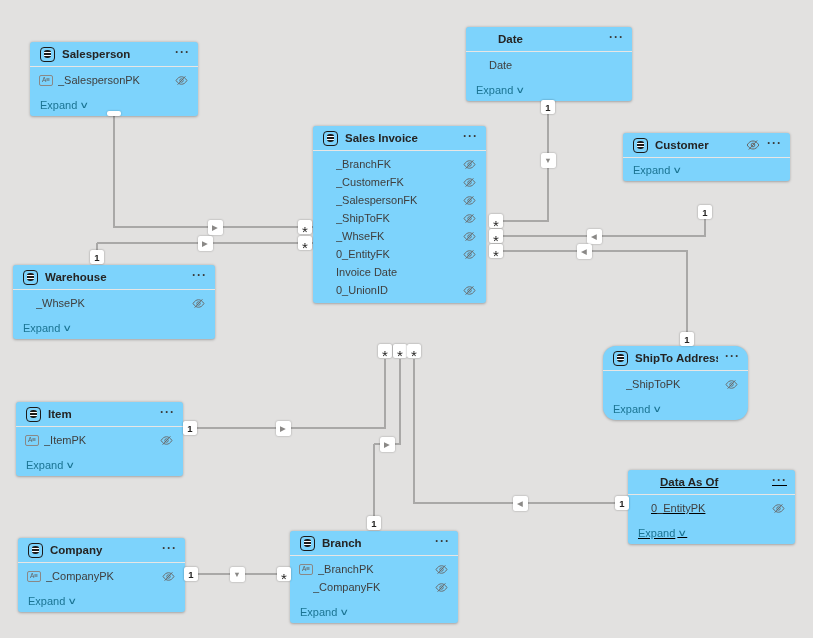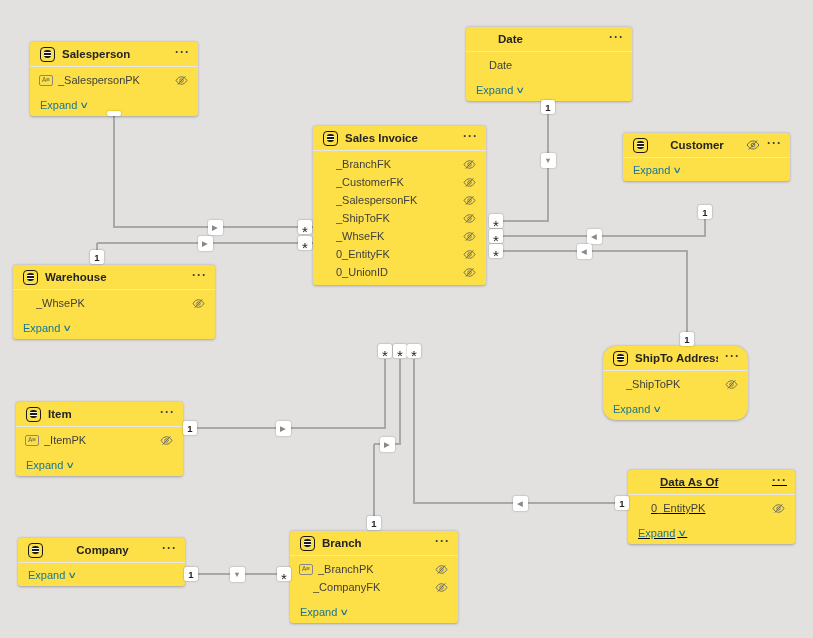--- a/index.html
+++ b/index.html
@@ -22,21 +22,21 @@
   .card-label.many span{transform:translateY(3.5px);}
   .card-label.notch{height:5px;box-shadow:0 0 2px rgba(0,0,0,.3);}
   
   .arrow-box{
     position:absolute;width:15px;height:15px;background:#fff;border-radius:2px;
     box-shadow:0 0 2px rgba(0,0,0,.35);display:flex;align-items:center;justify-content:center;
     color:#8a8886;font-size:7.5px;z-index:3;
   }
   
   .table-card{
-    position:absolute;background:#fde047;border-radius:3px;z-index:2;
+    position:absolute;background:#7dd3fc;border-radius:3px;z-index:2;
     box-shadow:0 0.8px 2.5px rgba(0,0,0,.28);
   }
   .card-header{
     height:24px;display:flex;align-items:center;gap:7px;padding:0 8px 0 10px;
     border-bottom:1px solid #e8e6e4;
   }
   .db-icon{
     width:15px;height:15px;flex:0 0 15px;border:1.5px solid #1b1a19;border-radius:4px;
     box-sizing:border-box;display:flex;align-items:center;justify-content:center;
   }
@@ -279,32 +279,36 @@
           <span class="row-eye">
             <svg width="13" height="13" viewBox="0 0 16 16">
               <path d="M1.3 8 C3.3 4.8 5.5 3.4 8 3.4 C10.5 3.4 12.7 4.8 14.7 8 C12.7 11.2 10.5 12.6 8 12.6 C5.5 12.6 3.3 11.2 1.3 8 Z" fill="none" stroke="#666463" stroke-width="1.1"></path>
               <circle cx="8" cy="8" r="2.1" fill="none" stroke="#666463" stroke-width="1.1"></circle>
               <line x1="3.2" y1="13.2" x2="12.8" y2="2.8" stroke="#666463" stroke-width="1.1"></line>
             </svg>
           </span>
         </div>
         <div class="field-row">
           <span class="type-spacer"></span>
+          <span class="field-name">Invoice Date</span>
+        </div>
+        <div class="field-row">
+          <span class="type-spacer"></span>
           <span class="field-name">0_UnionID</span>
           <span class="row-eye">
             <svg width="13" height="13" viewBox="0 0 16 16">
               <path d="M1.3 8 C3.3 4.8 5.5 3.4 8 3.4 C10.5 3.4 12.7 4.8 14.7 8 C12.7 11.2 10.5 12.6 8 12.6 C5.5 12.6 3.3 11.2 1.3 8 Z" fill="none" stroke="#666463" stroke-width="1.1"></path>
               <circle cx="8" cy="8" r="2.1" fill="none" stroke="#666463" stroke-width="1.1"></circle>
               <line x1="3.2" y1="13.2" x2="12.8" y2="2.8" stroke="#666463" stroke-width="1.1"></line>
             </svg>
           </span>
         </div>
       </div>
     </div>
-    <div class="table-card" style="left: 623px; top: 133px; width: 167px; text-align: center;">
+    <div class="table-card" style="left: 623px; top: 133px; width: 167px;">
       <div class="card-header">
         <span class="db-icon">
           <i></i>
         </span>
         <span class="card-title">Customer</span>
         <span class="hdr-eye">
           <svg width="14" height="14" viewBox="0 0 16 16">
             <path d="M1.3 8 C3.3 4.8 5.5 3.4 8 3.4 C10.5 3.4 12.7 4.8 14.7 8 C12.7 11.2 10.5 12.6 8 12.6 C5.5 12.6 3.3 11.2 1.3 8 Z" fill="none" stroke="#666463" stroke-width="1.1"></path>
             <circle cx="8" cy="8" r="2.1" fill="none" stroke="#666463" stroke-width="1.1"></circle>
             <line x1="3.2" y1="13.2" x2="12.8" y2="2.8" stroke="#666463" stroke-width="1.1"></line>
@@ -422,27 +426,40 @@
           </span>
         </div>
       </div>
       <div class="card-footer">
         <span class="expand-link">
           <span>Expand</span>
           <span class="chev">∨</span>
         </span>
       </div>
     </div>
-    <div class="table-card" style="left: 18px; top: 538px; width: 167px; text-align: center;">
+    <div class="table-card" style="left: 18px; top: 538px; width: 167px;">
       <div class="card-header">
         <span class="db-icon">
           <i></i>
         </span>
         <span class="card-title">Company</span>
         <span class="dots">···</span>
+      </div>
+      <div class="card-body">
+        <div class="field-row">
+          <span class="type-icon">A≡</span>
+          <span class="field-name">_CompanyPK</span>
+          <span class="row-eye">
+            <svg width="13" height="13" viewBox="0 0 16 16">
+              <path d="M1.3 8 C3.3 4.8 5.5 3.4 8 3.4 C10.5 3.4 12.7 4.8 14.7 8 C12.7 11.2 10.5 12.6 8 12.6 C5.5 12.6 3.3 11.2 1.3 8 Z" fill="none" stroke="#666463" stroke-width="1.1"></path>
+              <circle cx="8" cy="8" r="2.1" fill="none" stroke="#666463" stroke-width="1.1"></circle>
+              <line x1="3.2" y1="13.2" x2="12.8" y2="2.8" stroke="#666463" stroke-width="1.1"></line>
+            </svg>
+          </span>
+        </div>
       </div>
       <div class="card-footer">
         <span class="expand-link">
           <span>Expand</span>
           <span class="chev">∨</span>
         </span>
       </div>
     </div>
     <div class="table-card" style="left: 290px; top: 531px; width: 168px;">
       <div class="card-header">

